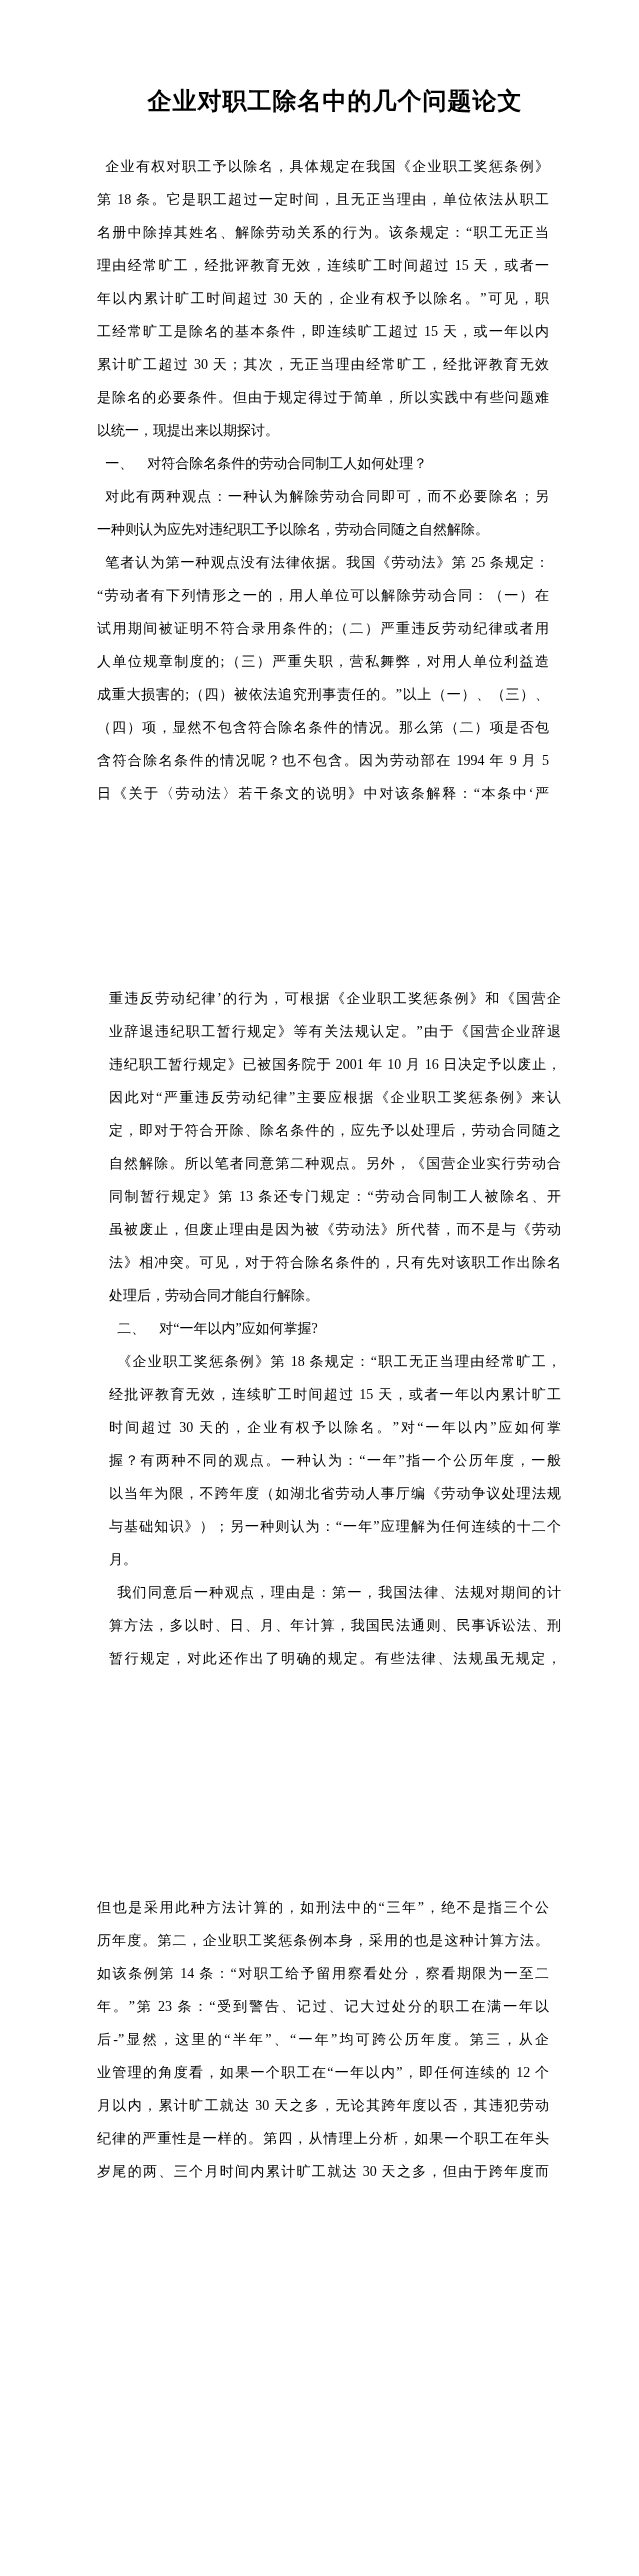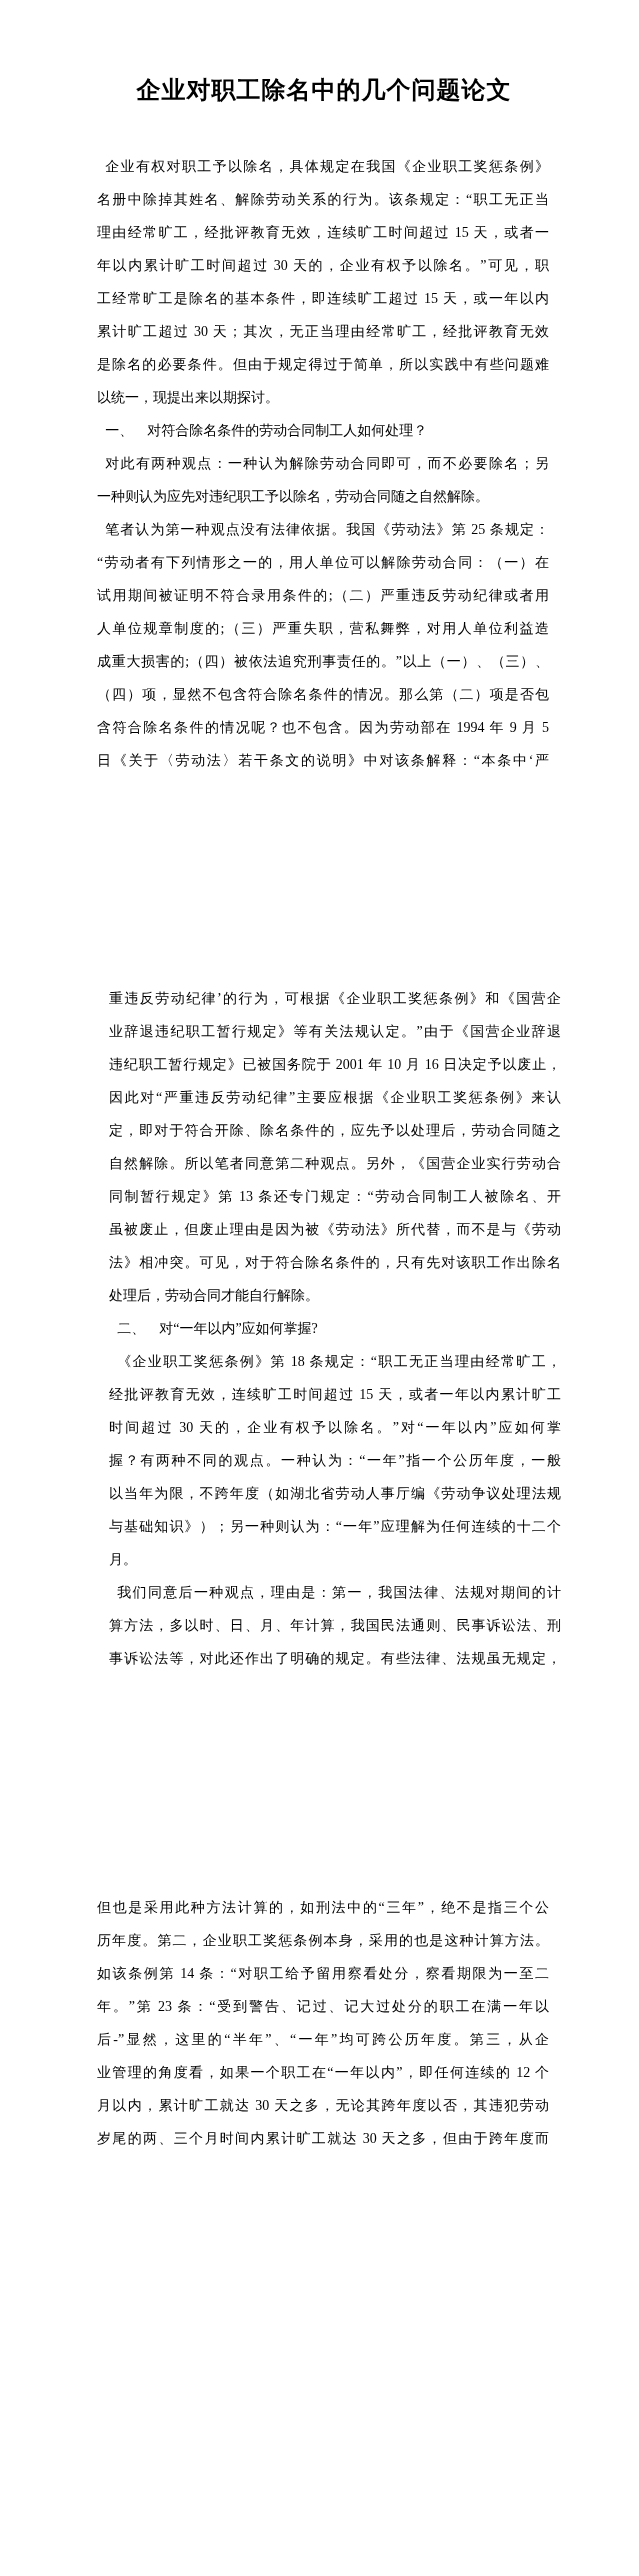--- a/index.html
+++ b/index.html
@@ -13,21 +13,21 @@
     height: 2711px;
     font-family: "Liberation Serif", "DejaVu Serif", serif;
     color: #000000;
     overflow: hidden;
   }
   .doc-title {
     position: absolute;
     top: 74px;
     left: 97px;
     width: 452px;
-    margin: 1px;
+    margin: 12px;
     text-align: center;
     font-size: 24px;
     font-weight: bold;
     letter-spacing: 1px;
     line-height: 31px;
     white-space: nowrap;
   }
   .block {
     position: absolute;
     left: 97px;
@@ -53,20 +53,21 @@
   }
 </style>
 </head>
 <body>
 
 <div>
   <h1 class="doc-title">企业对职工除名中的几个问题论文</h1>
 
   <section id="block1" class="block">
       <div class="line ind">企业有权对职工予以除名，具体规定在我国《企业职工奖惩条例》</div>
+      <div class="line">第 18 条。它是职工超过一定时间，且无正当理由，单位依法从职工</div>
       <div class="line">名册中除掉其姓名、解除劳动关系的行为。该条规定：“职工无正当</div>
       <div class="line">理由经常旷工，经批评教育无效，连续旷工时间超过 15 天，或者一</div>
       <div class="line">年以内累计旷工时间超过 30 天的，企业有权予以除名。”可见，职</div>
       <div class="line">工经常旷工是除名的基本条件，即连续旷工超过 15 天，或一年以内</div>
       <div class="line">累计旷工超过 30 天；其次，无正当理由经常旷工，经批评教育无效</div>
       <div class="line">是除名的必要条件。但由于规定得过于简单，所以实践中有些问题难</div>
       <div class="line end">以统一，现提出来以期探讨。</div>
       <div class="line ind end">一、　对符合除名条件的劳动合同制工人如何处理？</div>
       <div class="line ind">对此有两种观点：一种认为解除劳动合同即可，而不必要除名；另</div>
       <div class="line end">一种则认为应先对违纪职工予以除名，劳动合同随之自然解除。</div>
@@ -94,27 +95,28 @@
       <div class="line ind end">二、　对“一年以内”应如何掌握?</div>
       <div class="line ind">《企业职工奖惩条例》第 18 条规定：“职工无正当理由经常旷工，</div>
       <div class="line">经批评教育无效，连续旷工时间超过 15 天，或者一年以内累计旷工</div>
       <div class="line">时间超过 30 天的，企业有权予以除名。”对“一年以内”应如何掌</div>
       <div class="line">握？有两种不同的观点。一种认为：“一年”指一个公历年度，一般</div>
       <div class="line">以当年为限，不跨年度（如湖北省劳动人事厅编《劳动争议处理法规</div>
       <div class="line">与基础知识》）；另一种则认为：“一年”应理解为任何连续的十二个</div>
       <div class="line end">月。</div>
       <div class="line ind">我们同意后一种观点，理由是：第一，我国法律、法规对期间的计</div>
       <div class="line">算方法，多以时、日、月、年计算，我国民法通则、民事诉讼法、刑</div>
-      <div class="line">事诉讼法等，对此还作出了明确的规定。有些法律、法规虽无规定，</div>
+      <div class="line">暂行规定，对此还作出了明确的规定。有些法律、法规虽无规定，</div>
     </section>
 
   <section id="block3" class="block">
       <div class="line">但也是采用此种方法计算的，如刑法中的“三年”，绝不是指三个公</div>
       <div class="line">历年度。第二，企业职工奖惩条例本身，采用的也是这种计算方法。</div>
       <div class="line">如该条例第 14 条：“对职工给予留用察看处分，察看期限为一至二</div>
       <div class="line">年。”第 23 条：“受到警告、记过、记大过处分的职工在满一年以</div>
       <div class="line">后-”显然，这里的“半年”、“一年”均可跨公历年度。第三，从企</div>
       <div class="line">业管理的角度看，如果一个职工在“一年以内”，即任何连续的 12 个</div>
       <div class="line">月以内，累计旷工就达 30 天之多，无论其跨年度以否，其违犯劳动</div>
+      <div class="line">纪律的严重性是一样的。第四，从情理上分析，如果一个职工在年头</div>
       <div class="line">岁尾的两、三个月时间内累计旷工就达 30 天之多，但由于跨年度而</div>
     </section>
 </div>
 
 
 </body></html>

